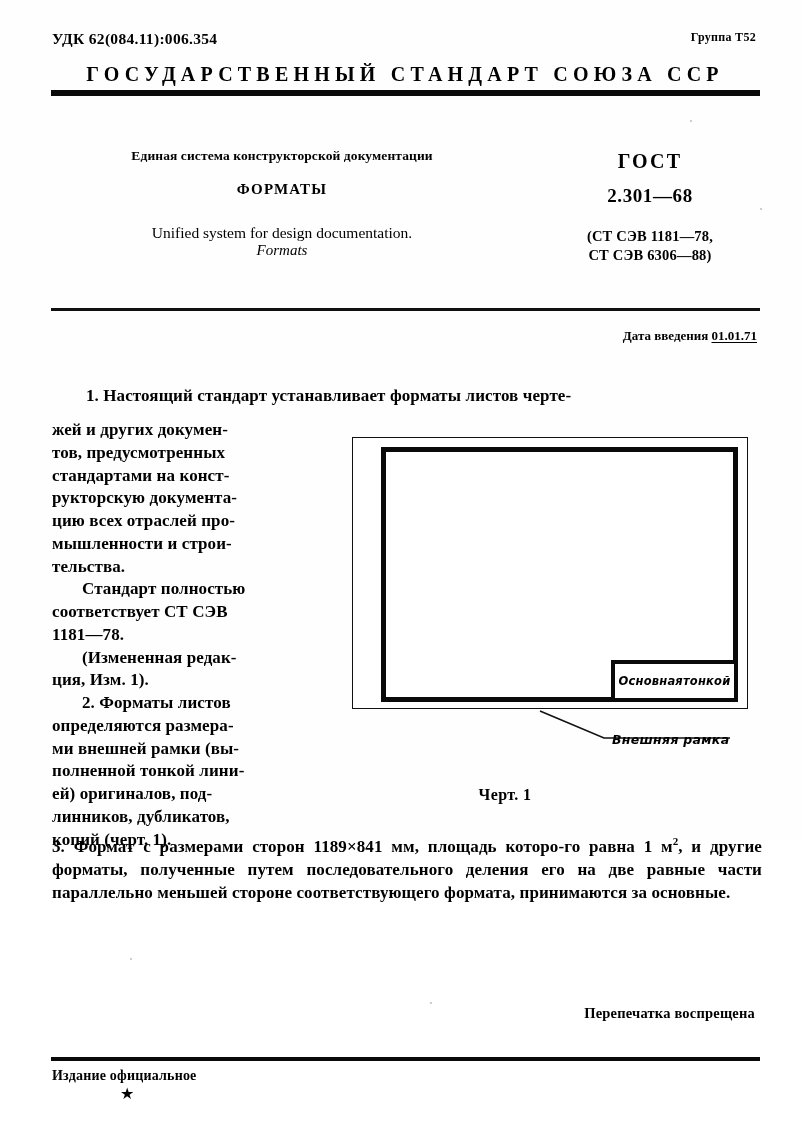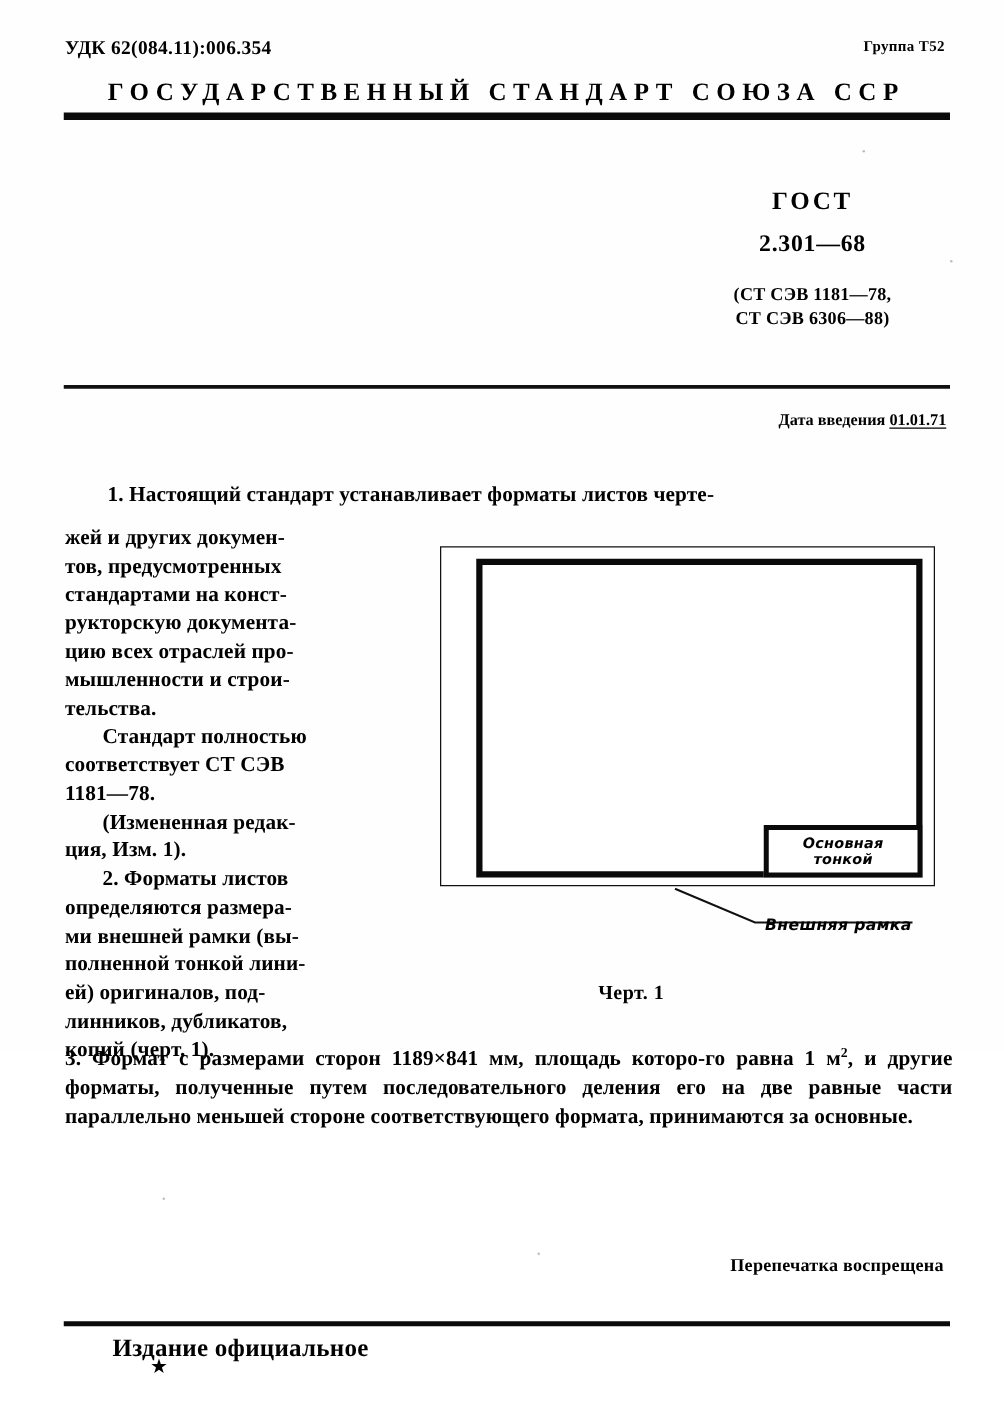--- a/index.html
+++ b/index.html
@@ -219,21 +219,20 @@
   .title-block {
     position: absolute;
     left: 271px;
     top: 236px;
     width: 127px;
     height: 42px;
     border: 4px solid #0a0a0a;
     box-sizing: border-box;
     background: #fff;
     display: flex;
-    flex-direction: column;
     align-items: center;
     justify-content: center;
   }
   .title-block span {
     display: block;
     font-family: "DejaVu Sans", sans-serif;
     font-style: italic;
     font-size: 11.5px;
     font-weight: bold;
     line-height: 1.12;
@@ -276,25 +275,24 @@
     left: 51px;
     top: 1057px;
     width: 709px;
     height: 3.5px;
     background: #0a0a0a;
   }
   .foot-left {
     position: absolute;
     left: 52px;
     top: 1068px;
-    font-size: 20px;
+    font-size: 14px;
     font-weight: bold;
     letter-spacing: 0.2px;
     white-space: nowrap;
-    margin-left: 38px;
   }
   .foot-right {
     position: absolute;
     right: 48px;
     top: 1005px;
     font-size: 14.5px;
     font-weight: bold;
     letter-spacing: 0.2px;
     white-space: nowrap;
   }
@@ -318,20 +316,28 @@
 <body>
 
 <div class="page">
 
   <div class="udk">УДК 62(084.11):006.354</div>
   <div class="group">Группа Т52</div>
 
   <div class="banner">ГОСУДАРСТВЕННЫЙ СТАНДАРТ СОЮЗА ССР</div>
   <div class="rule-thick"></div>
 
+  <div class="title-left">
+    <div class="t-sys">Единая система конструкторской документации</div>
+    <div class="t-formats">ФОРМАТЫ</div>
+    <div class="t-en">
+      <span>Unified system for design documentation.</span>
+      <span class="en2">Formats</span>
+    </div>
+  </div>
 
   <div class="title-right">
     <div class="g-gost">ГОСТ</div>
     <div class="g-num">2.301—68</div>
     <div class="g-st">
       <div>(СТ СЭВ 1181—78,</div>
       <div>СТ СЭВ 6306—88)</div>
     </div>
   </div>
 

